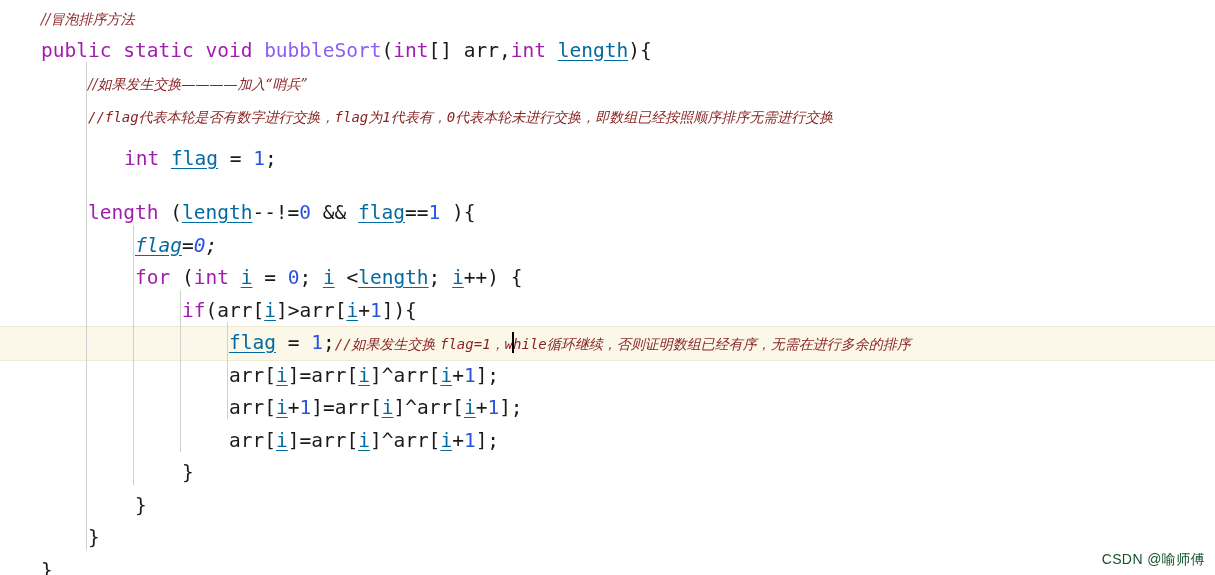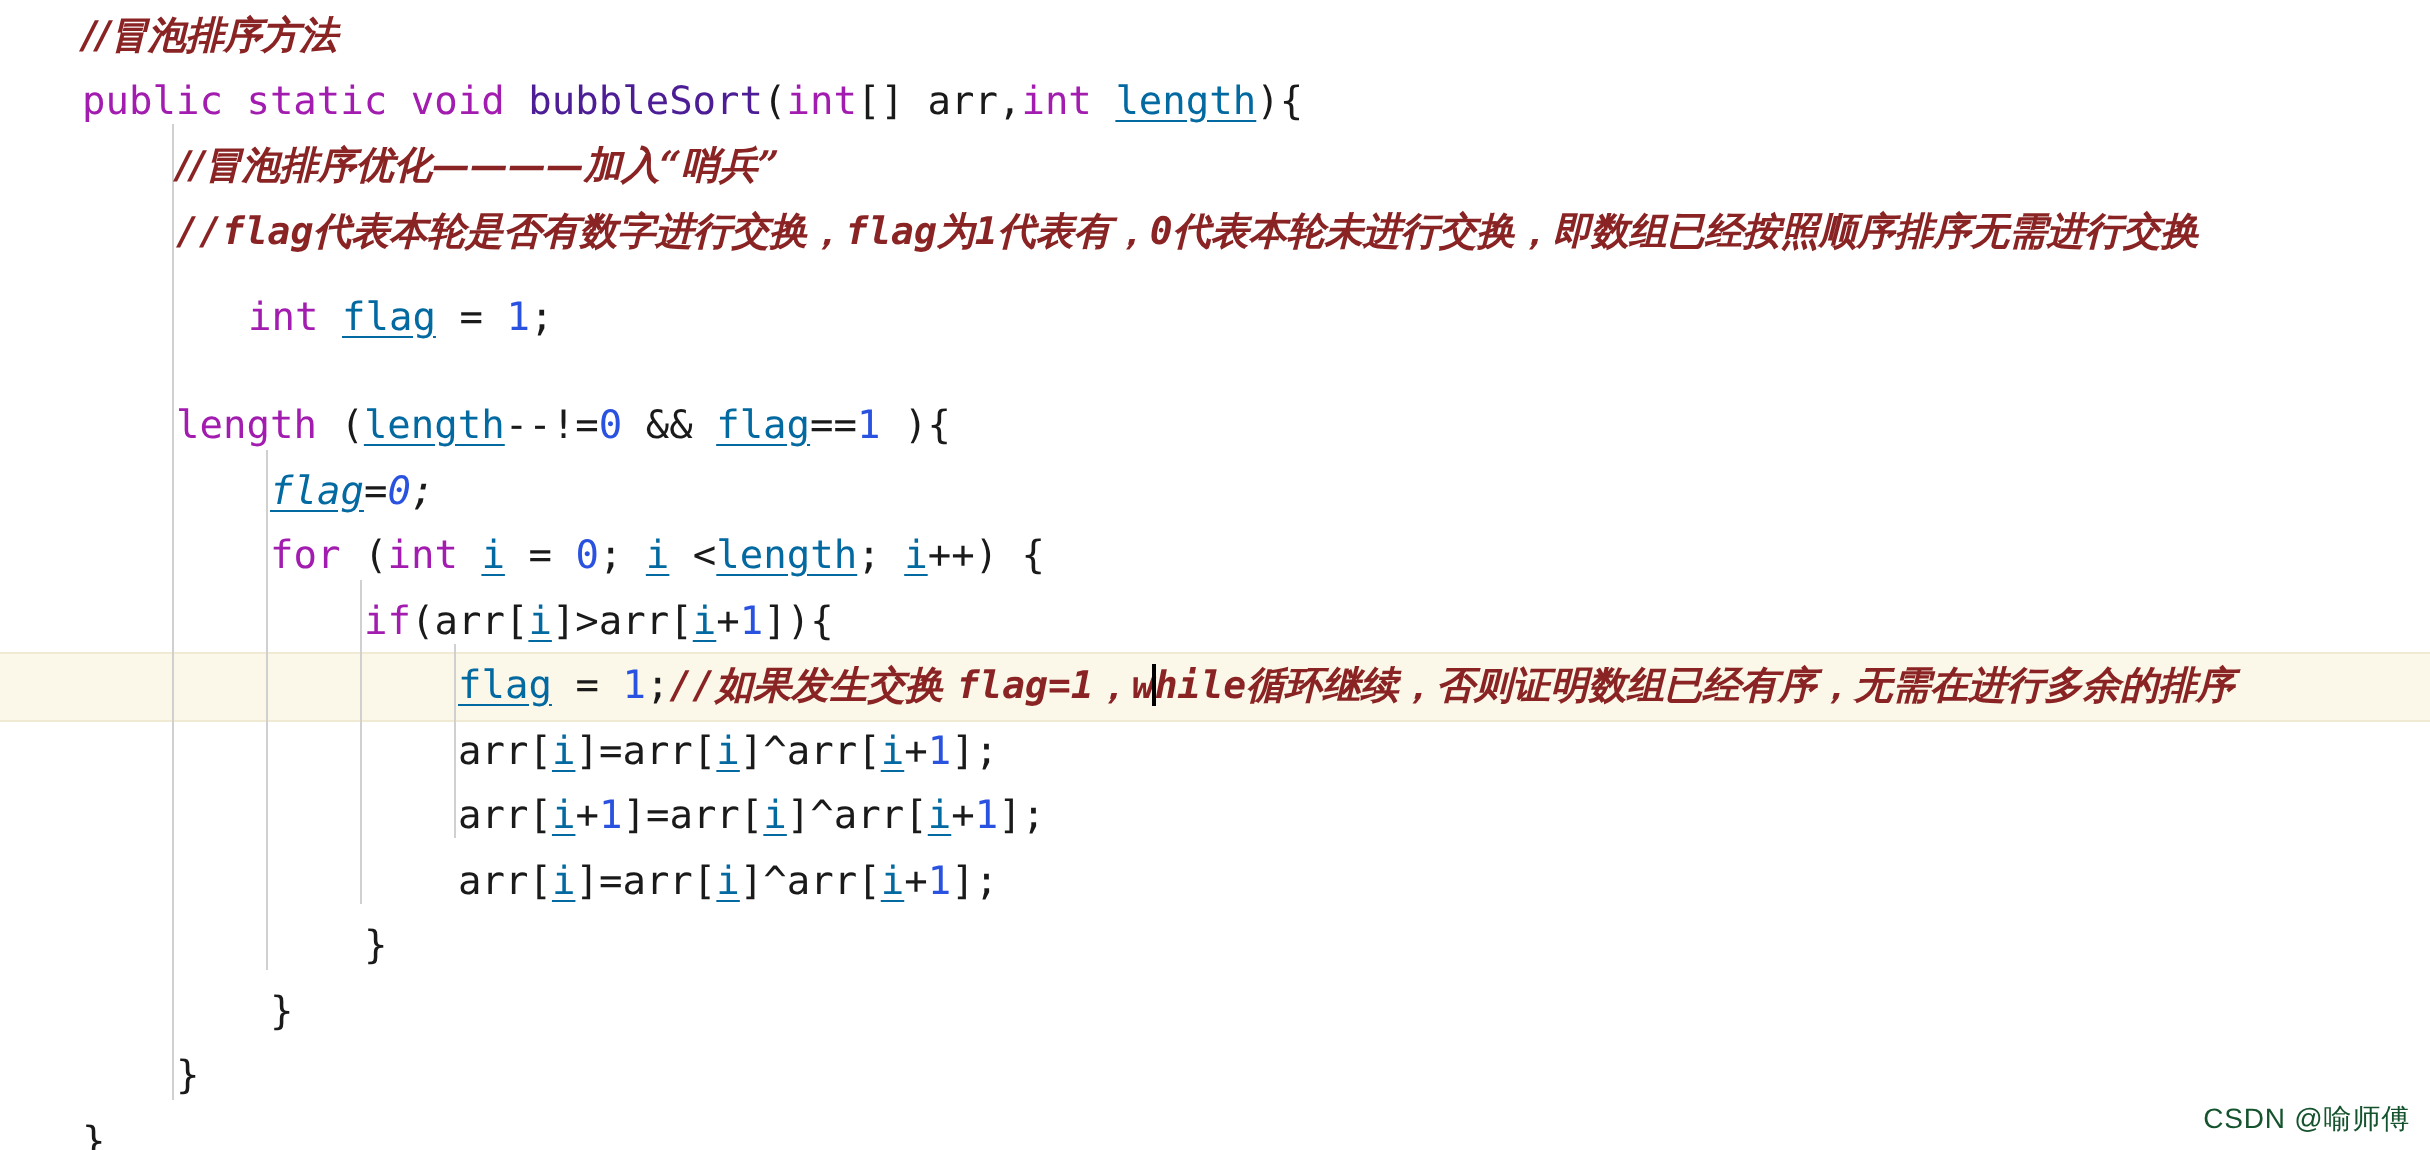--- a/index.html
+++ b/index.html
@@ -49,30 +49,30 @@
     white-space: pre;
     font-size: 19.5px;
     z-index: 2;
     color: #000000;
   }
 
   .ind { display: inline-block; }
 
   
   .kw      { color: #a21caf; }          
-  .fn      { color: #4c1d95; }          
+  .fn      { color: #8b5cf6; }          
   .num     { color: #2a52e0; }          
   .plain   { color: #1a1a1a; }
   .var     { color: #0369a1; text-decoration: underline; text-underline-offset: 3px; }
   .cmt     {
     color: #8a2424;
     font-style: italic;
     font-family: "DejaVu Serif", "Liberation Serif", serif;
-    font-weight: bold;
-    font-size: 19px;
+    font-weight: normal;
+    font-size: 14px;
   }
   .cmt-mono {
     font-family: "DejaVu Sans Mono", "Liberation Mono", monospace;
   }
 
   
   .caret {
     display: inline-block;
     width: 2px;
     height: 21px;
@@ -103,21 +103,21 @@
       <div class="guide" style="left: 133px; top: 225px; height: 260px;"></div>
       <div class="guide" style="left: 180px; top: 290px; height: 162px;"></div>
       <div class="guide" style="left: 227px; top: 322px; height: 97px;"></div>
     </div>
   <div id="highlight-layer">
       <div class="line-highlight" style="top: 326px; height: 32.5px;"></div>
     </div>
   <div id="code-layer">
       <div class="code-line" style="top: 2px;"><span class="ind" style="width: 41px;"></span><span class="cmt">//冒泡排序方法</span></div>
       <div class="code-line" style="top: 34.5px;"><span class="ind" style="width: 41px;"></span><span class="kw">public</span><span class="plain"> </span><span class="kw">static</span><span class="plain"> </span><span class="kw">void</span><span class="plain"> </span><span class="fn">bubbleSort</span><span class="plain">(</span><span class="kw">int</span><span class="plain">[] arr,</span><span class="kw">int</span><span class="plain"> </span><span class="var">length</span><span class="plain">){</span></div>
-      <div class="code-line" style="top: 67px;"><span class="ind" style="width: 88px;"></span><span class="cmt">//冒泡排序优化————加入“哨兵”</span></div>
+      <div class="code-line" style="top: 67px;"><span class="ind" style="width: 88px;"></span><span class="cmt">//如果发生交换————加入“哨兵”</span></div>
       <div class="code-line" style="top: 99.5px;"><span class="ind" style="width: 88px;"></span><span class="cmt cmt-mono">//</span><span class="cmt cmt-mono">flag</span><span class="cmt">代表本轮是否有数字进行交换，</span><span class="cmt cmt-mono">flag</span><span class="cmt">为</span><span class="cmt cmt-mono">1</span><span class="cmt">代表有，</span><span class="cmt cmt-mono">0</span><span class="cmt">代表本轮未进行交换，即数组已经按照顺序排序无需进行交换</span></div>
       <div class="code-line" style="top: 143px; margin-left: 36px;"><span class="ind" style="width: 88px;"></span><span class="kw">int</span><span class="plain"> </span><span class="var">flag</span><span class="plain"> = </span><span class="num">1</span><span class="plain">;</span></div>
       <div class="code-line" style="top: 164.5px;"><span class="ind" style="width: 88px;"></span></div>
       <div class="code-line" style="top: 197px;"><span class="ind" style="width: 88px;"></span><span class="kw">length</span><span class="plain"> (</span><span class="var">length</span><span class="plain">--!=</span><span class="num">0</span><span class="plain"> &amp;&amp; </span><span class="var">flag</span><span class="plain">==</span><span class="num">1</span><span class="plain"> ){</span></div>
       <div class="code-line" style="top: 229.5px; font-style: italic;"><span class="ind" style="width: 135px;"></span><span class="var">flag</span><span class="plain">=</span><span class="num">0</span><span class="plain">;</span></div>
       <div class="code-line" style="top: 262px;"><span class="ind" style="width: 135px;"></span><span class="kw">for</span><span class="plain"> (</span><span class="kw">int</span><span class="plain"> </span><span class="var">i</span><span class="plain"> = </span><span class="num">0</span><span class="plain">; </span><span class="var">i</span><span class="plain"> &lt;</span><span class="var">length</span><span class="plain">; </span><span class="var">i</span><span class="plain">++) {</span></div>
       <div class="code-line" style="top: 294.5px;"><span class="ind" style="width: 182px;"></span><span class="kw">if</span><span class="plain">(arr[</span><span class="var">i</span><span class="plain">]&gt;arr[</span><span class="var">i</span><span class="plain">+</span><span class="num">1</span><span class="plain">]){</span></div>
       <div class="code-line" style="top: 327px;"><span class="ind" style="width: 229px;"></span><span class="var">flag</span><span class="plain"> = </span><span class="num">1</span><span class="plain">;</span><span class="cmt cmt-mono">//</span><span class="cmt">如果发生交换 </span><span class="cmt cmt-mono">flag=1</span><span class="cmt">，</span><span class="cmt cmt-mono">w</span><span class="caret"></span><span class="cmt cmt-mono">hile</span><span class="cmt">循环继续，否则证明数组已经有序，无需在进行多余的排序</span></div>
       <div class="code-line" style="top: 359.5px;"><span class="ind" style="width: 229px;"></span><span class="plain">arr[</span><span class="var">i</span><span class="plain">]=arr[</span><span class="var">i</span><span class="plain">]^arr[</span><span class="var">i</span><span class="plain">+</span><span class="num">1</span><span class="plain">];</span></div>
       <div class="code-line" style="top: 392px;"><span class="ind" style="width: 229px;"></span><span class="plain">arr[</span><span class="var">i</span><span class="plain">+</span><span class="num">1</span><span class="plain">]=arr[</span><span class="var">i</span><span class="plain">]^arr[</span><span class="var">i</span><span class="plain">+</span><span class="num">1</span><span class="plain">];</span></div>

